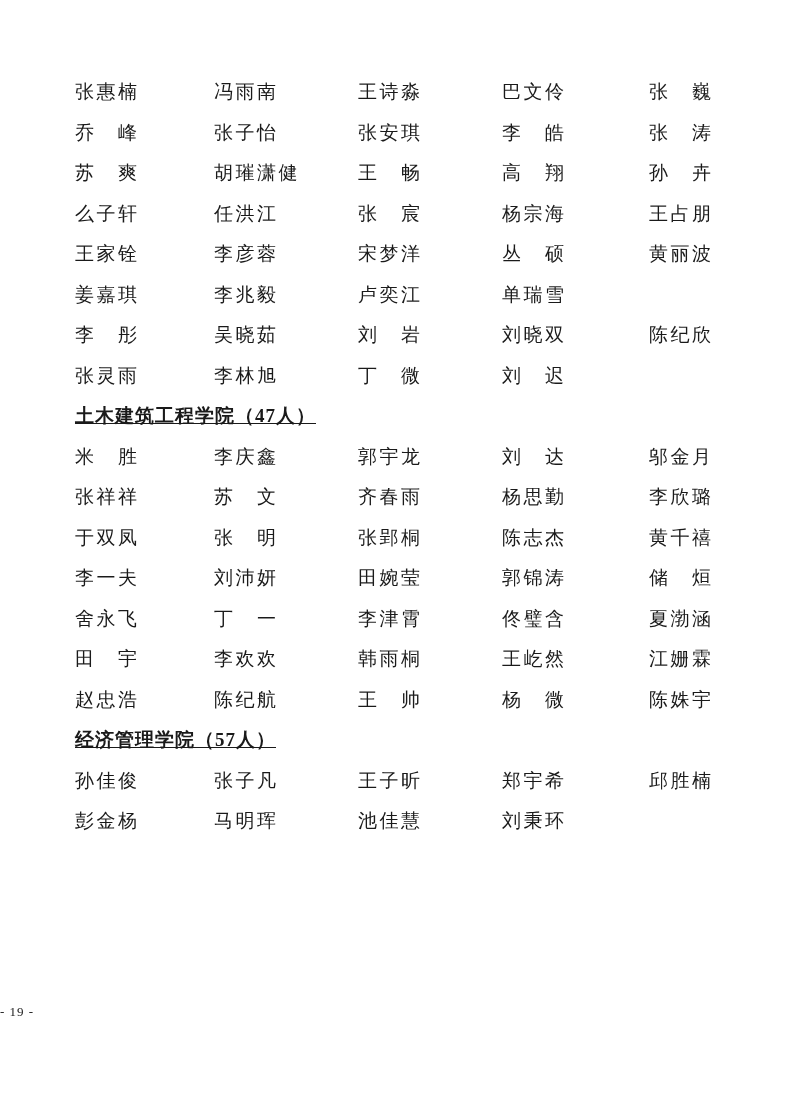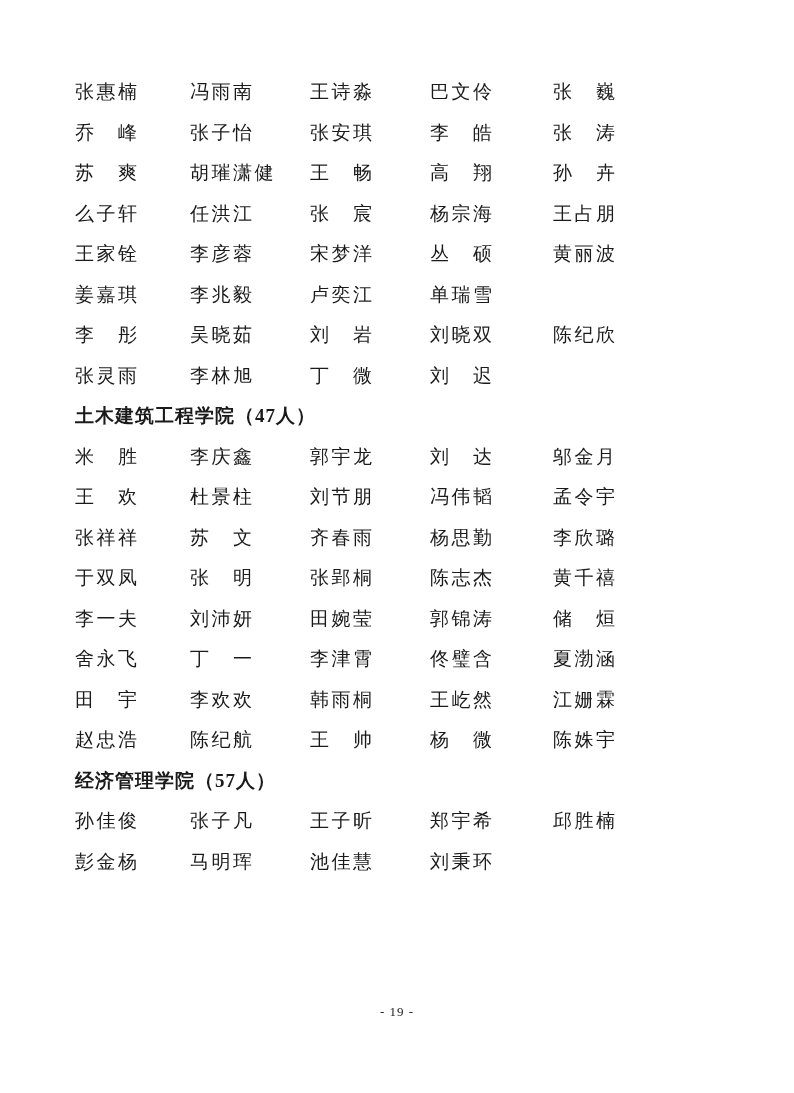--- a/index.html
+++ b/index.html
@@ -21,41 +21,42 @@
     position: absolute;
     top: 72px;
     left: 75px;
     right: 40px;
   }
   .line {
     height: 40.5px;
     display: grid;
     grid-template-columns: 115px 120px 120px 123px auto;
     align-items: center;
+    gap: 24px;
   }
   .line.header-line {
     display: flex;
+    text-decoration: underline;
   }
   .section-header {
     font-size: 19px;
     font-weight: bold;
     letter-spacing: 1px;
     white-space: nowrap;
   }
   .name-cell {
     font-size: 19px;
     letter-spacing: 2.5px;
     white-space: nowrap;
   }
   .page-number {
     position: absolute;
     top: 1004px;
     left: 0;
     width: 100%;
-    text-align: center;
     font-size: 13px;
     letter-spacing: 1px;
     color: #1a1a1a;
   }
 </style>
 </head>
 <body>
 
 <div class="page">
   <div class="content" id="sections-root">
@@ -117,27 +118,20 @@
         <div class="section-header">土木建筑工程学院（47人）</div>
       </div>
       <div class="line">
         <span class="name-cell">米　胜</span>
         <span class="name-cell">李庆鑫</span>
         <span class="name-cell">郭宇龙</span>
         <span class="name-cell">刘　达</span>
         <span class="name-cell">邬金月</span>
       </div>
       <div class="line">
-        <span class="name-cell">王　欢</span>
-        <span class="name-cell">杜景柱</span>
-        <span class="name-cell">刘节朋</span>
-        <span class="name-cell">冯伟韬</span>
-        <span class="name-cell">孟令宇</span>
-      </div>
-      <div class="line">
         <span class="name-cell">张祥祥</span>
         <span class="name-cell">苏　文</span>
         <span class="name-cell">齐春雨</span>
         <span class="name-cell">杨思勤</span>
         <span class="name-cell">李欣璐</span>
       </div>
       <div class="line">
         <span class="name-cell">于双凤</span>
         <span class="name-cell">张　明</span>
         <span class="name-cell">张郢桐</span>

